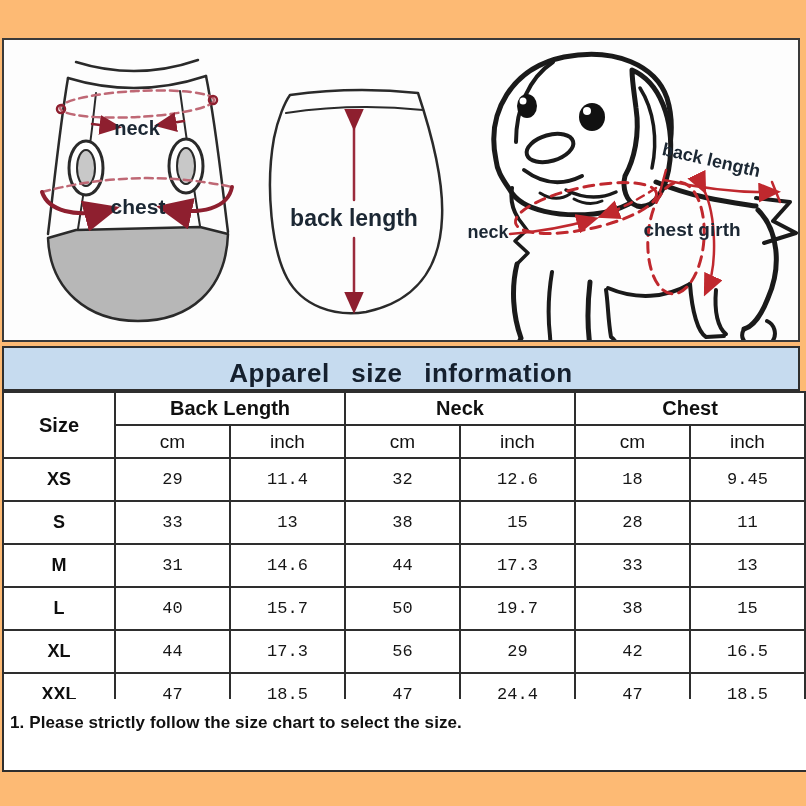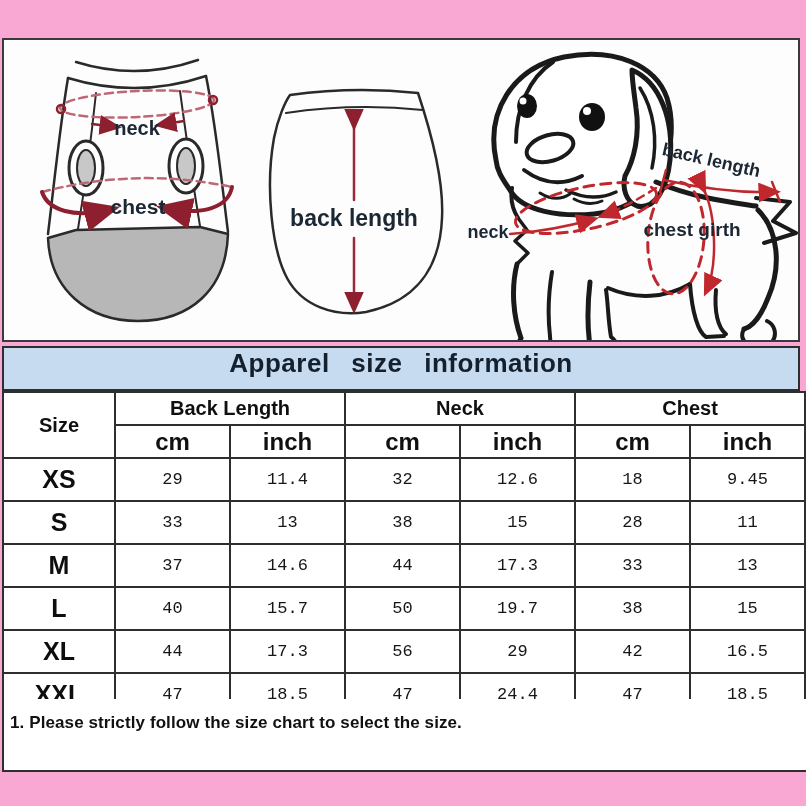--- a/index.html
+++ b/index.html
@@ -1,36 +1,36 @@
 <!DOCTYPE html>
 <html><head>
 <meta charset="utf-8">
 <style>
   html,body{margin:0;padding:0;background:#ffffff;}
-  #page{position:relative;width:806px;height:806px;background:#f9a8d4;overflow:hidden;
+  #page{position:relative;width:806px;height:806px;background:#fdba74;overflow:hidden;
         font-family:"Liberation Sans",sans-serif;color:#141414;}
 
   
   #illus-box{position:absolute;left:2px;top:38px;width:794px;height:300px;
              border:2px solid #3a3a3a;background:#fdfdfd;}
   #illus-box svg{display:block;}
 
   
   #title-bar{position:absolute;left:2px;top:346px;width:794px;height:41px;
              background:#c6dbef;border:2px solid #2e2e2e;
-             display:flex;align-items:flex-start;justify-content:center;}
+             display:flex;align-items:flex-end;justify-content:center;}
   #title-bar span{font-size:26px;font-weight:bold;color:#15202e;word-spacing:14px;letter-spacing:.5px;}
 
   
   #size-table{position:absolute;left:2px;top:391px;width:802px;border-collapse:collapse;table-layout:fixed;padding-left:26px;}
   #size-table th,#size-table td{border:2px solid #2e2e2e;text-align:center;vertical-align:middle;
                                 background:#ffffff;padding:0;}
   #size-table .grp{height:31px;font-size:20px;font-weight:bold;color:#101010;}
-  #size-table .unit{height:31px;font-size:24px;font-weight:bold;color:#101010;}
-  #size-table .szcell{height:41px;font-size:25px;font-weight:bold;color:#0e0e0e;}
+  #size-table .unit{height:31px;font-size:19px;font-weight:normal;color:#101010;}
+  #size-table .szcell{height:41px;font-size:18px;font-weight:bold;color:#0e0e0e;}
   #size-table .val{height:41px;font-size:17px;font-weight:normal;color:#161616;font-family:Liberation Mono, monospace;}
 
   
   #notes{position:absolute;left:2px;top:699px;width:794px;height:65px;
          border:2px solid #2e2e2e;border-top:none;background:#fff;
          padding:3px 6px;box-sizing:content-box;}
   #notes p{margin:10px 0 0 0;font-size:17px;font-weight:bold;color:#111;line-height:1.35;
            letter-spacing:.1px;}
 
   text.lbl{font-family:"Liberation Sans",sans-serif;font-weight:bold;fill:#1b2733;}
@@ -206,21 +206,21 @@
         <th class="szcell">S</th>
         <td class="val">33</td>
         <td class="val">13</td>
         <td class="val">38</td>
         <td class="val">15</td>
         <td class="val">28</td>
         <td class="val">11</td>
       </tr>
       <tr>
         <th class="szcell">M</th>
-        <td class="val">37</td>
+        <td class="val">31</td>
         <td class="val">14.6</td>
         <td class="val">44</td>
         <td class="val">17.3</td>
         <td class="val">33</td>
         <td class="val">13</td>
       </tr>
       <tr>
         <th class="szcell">L</th>
         <td class="val">40</td>
         <td class="val">15.7</td>

